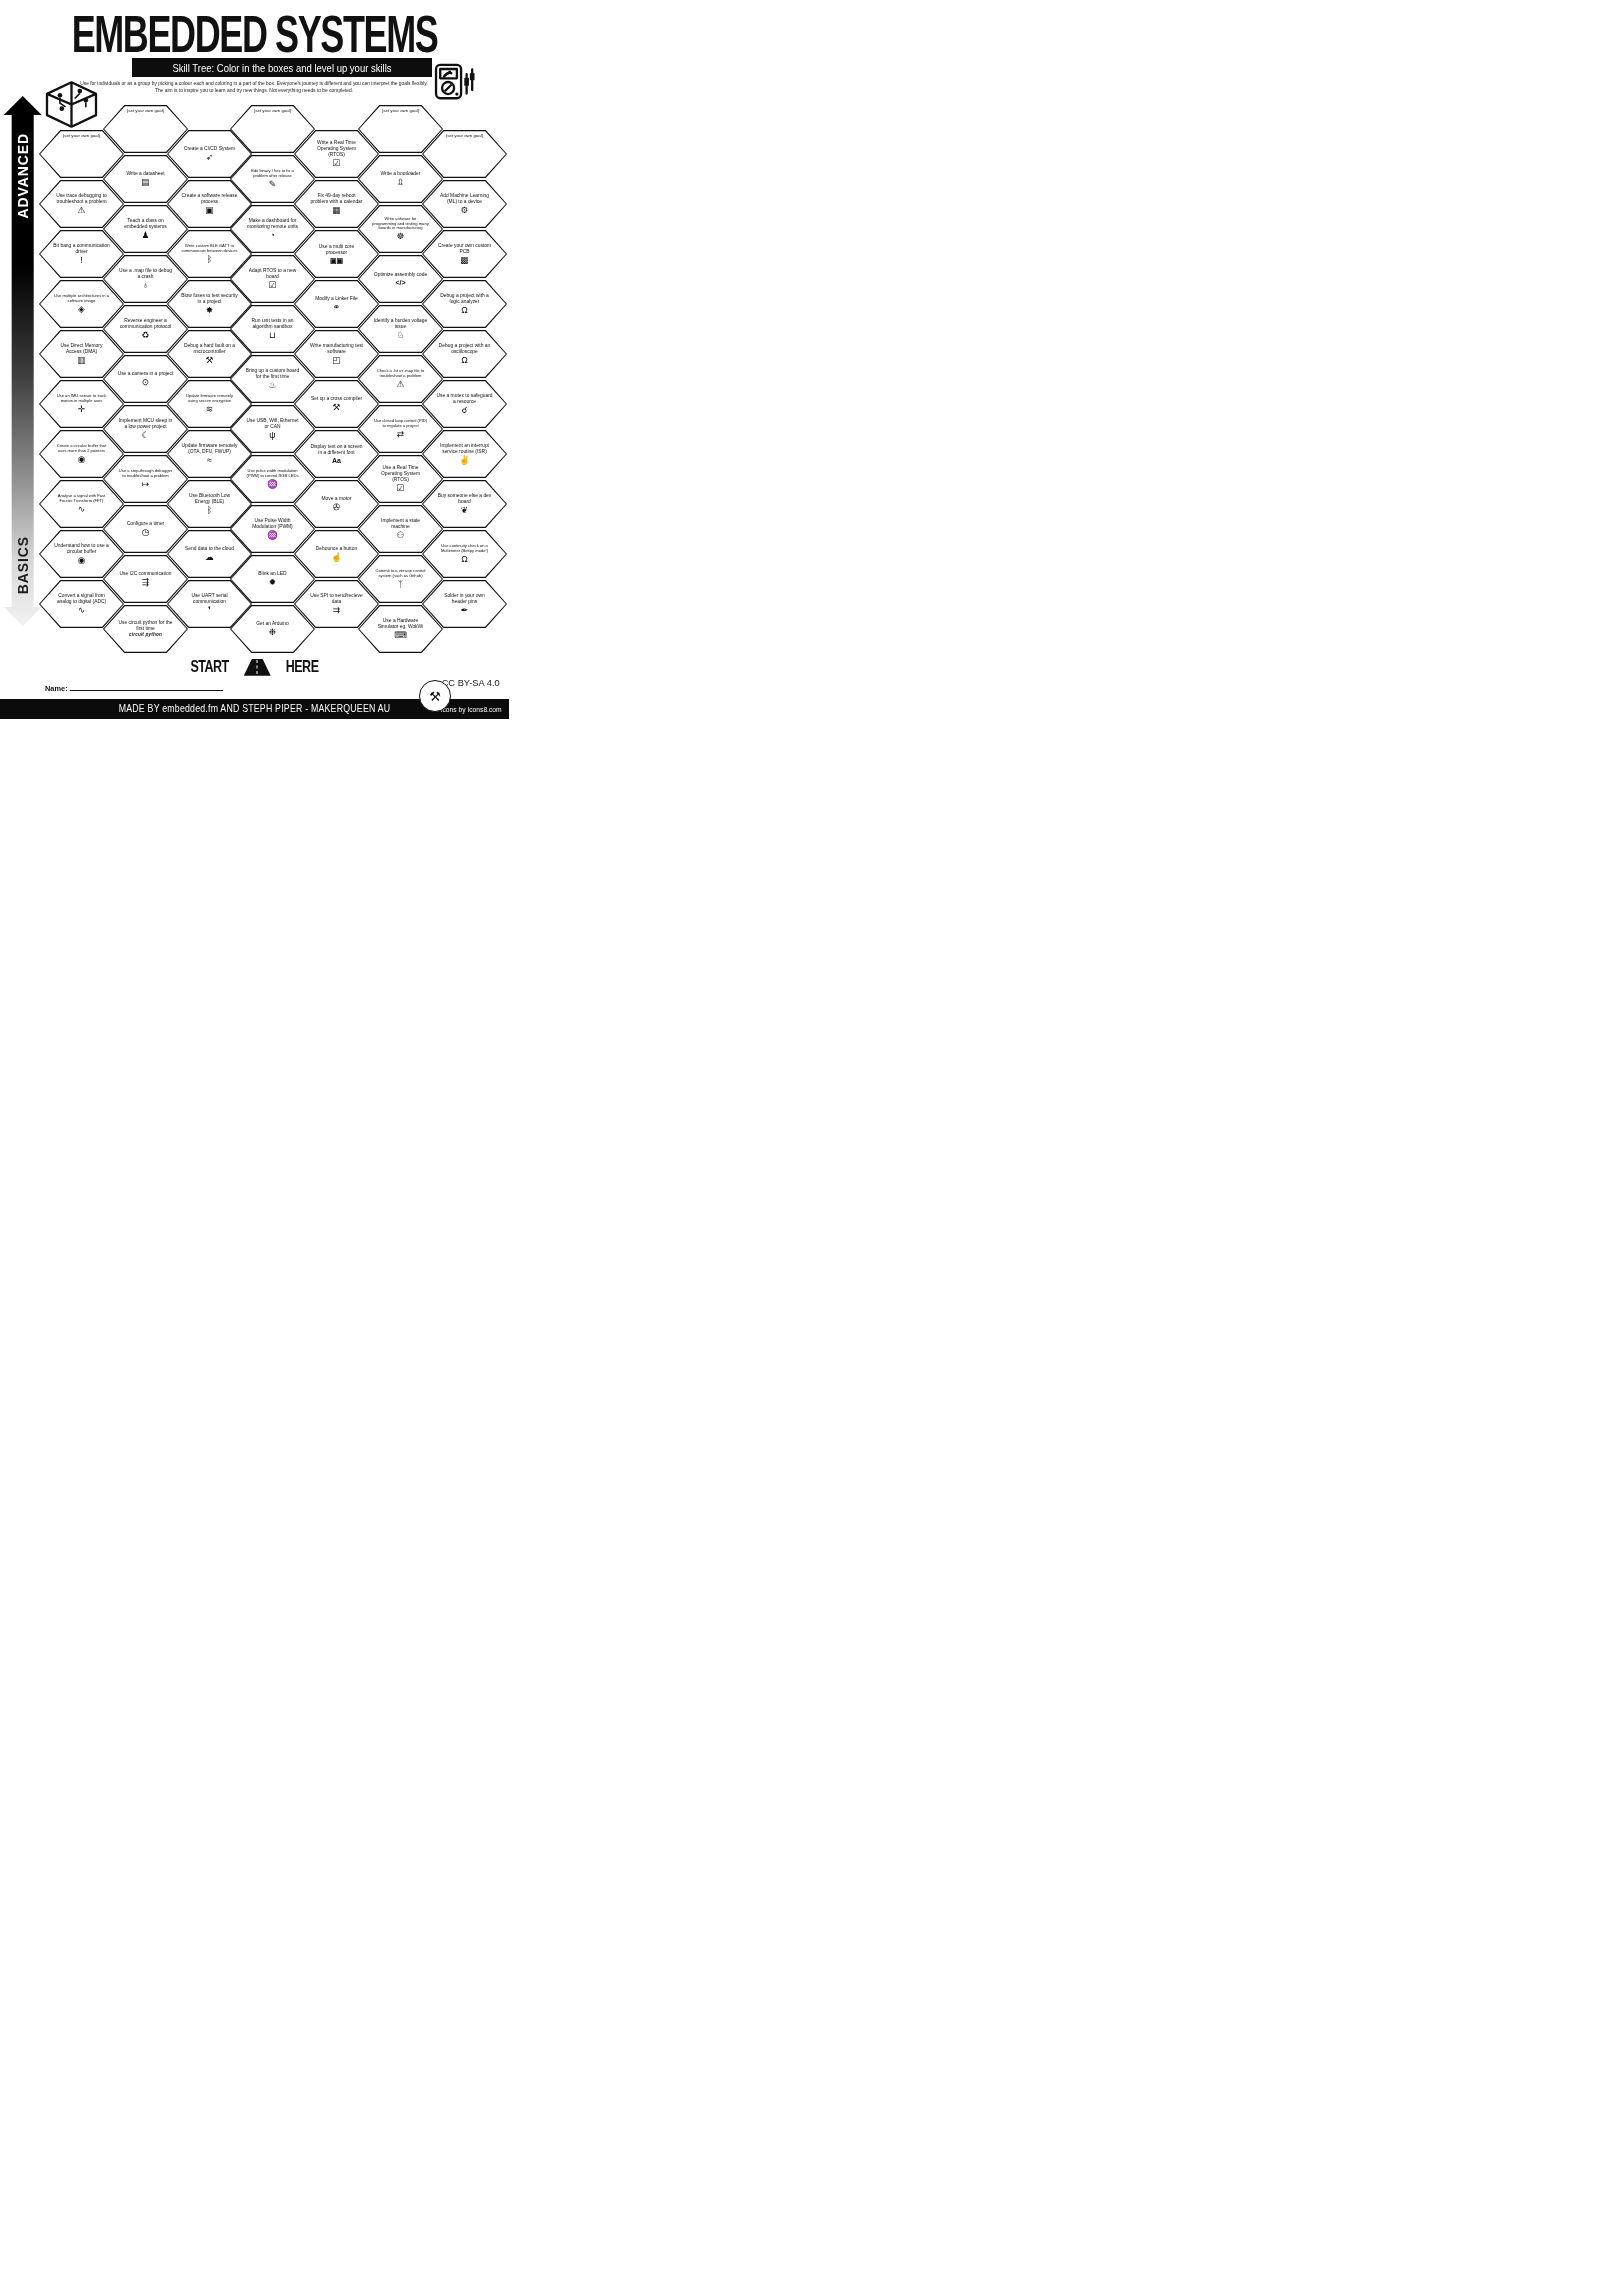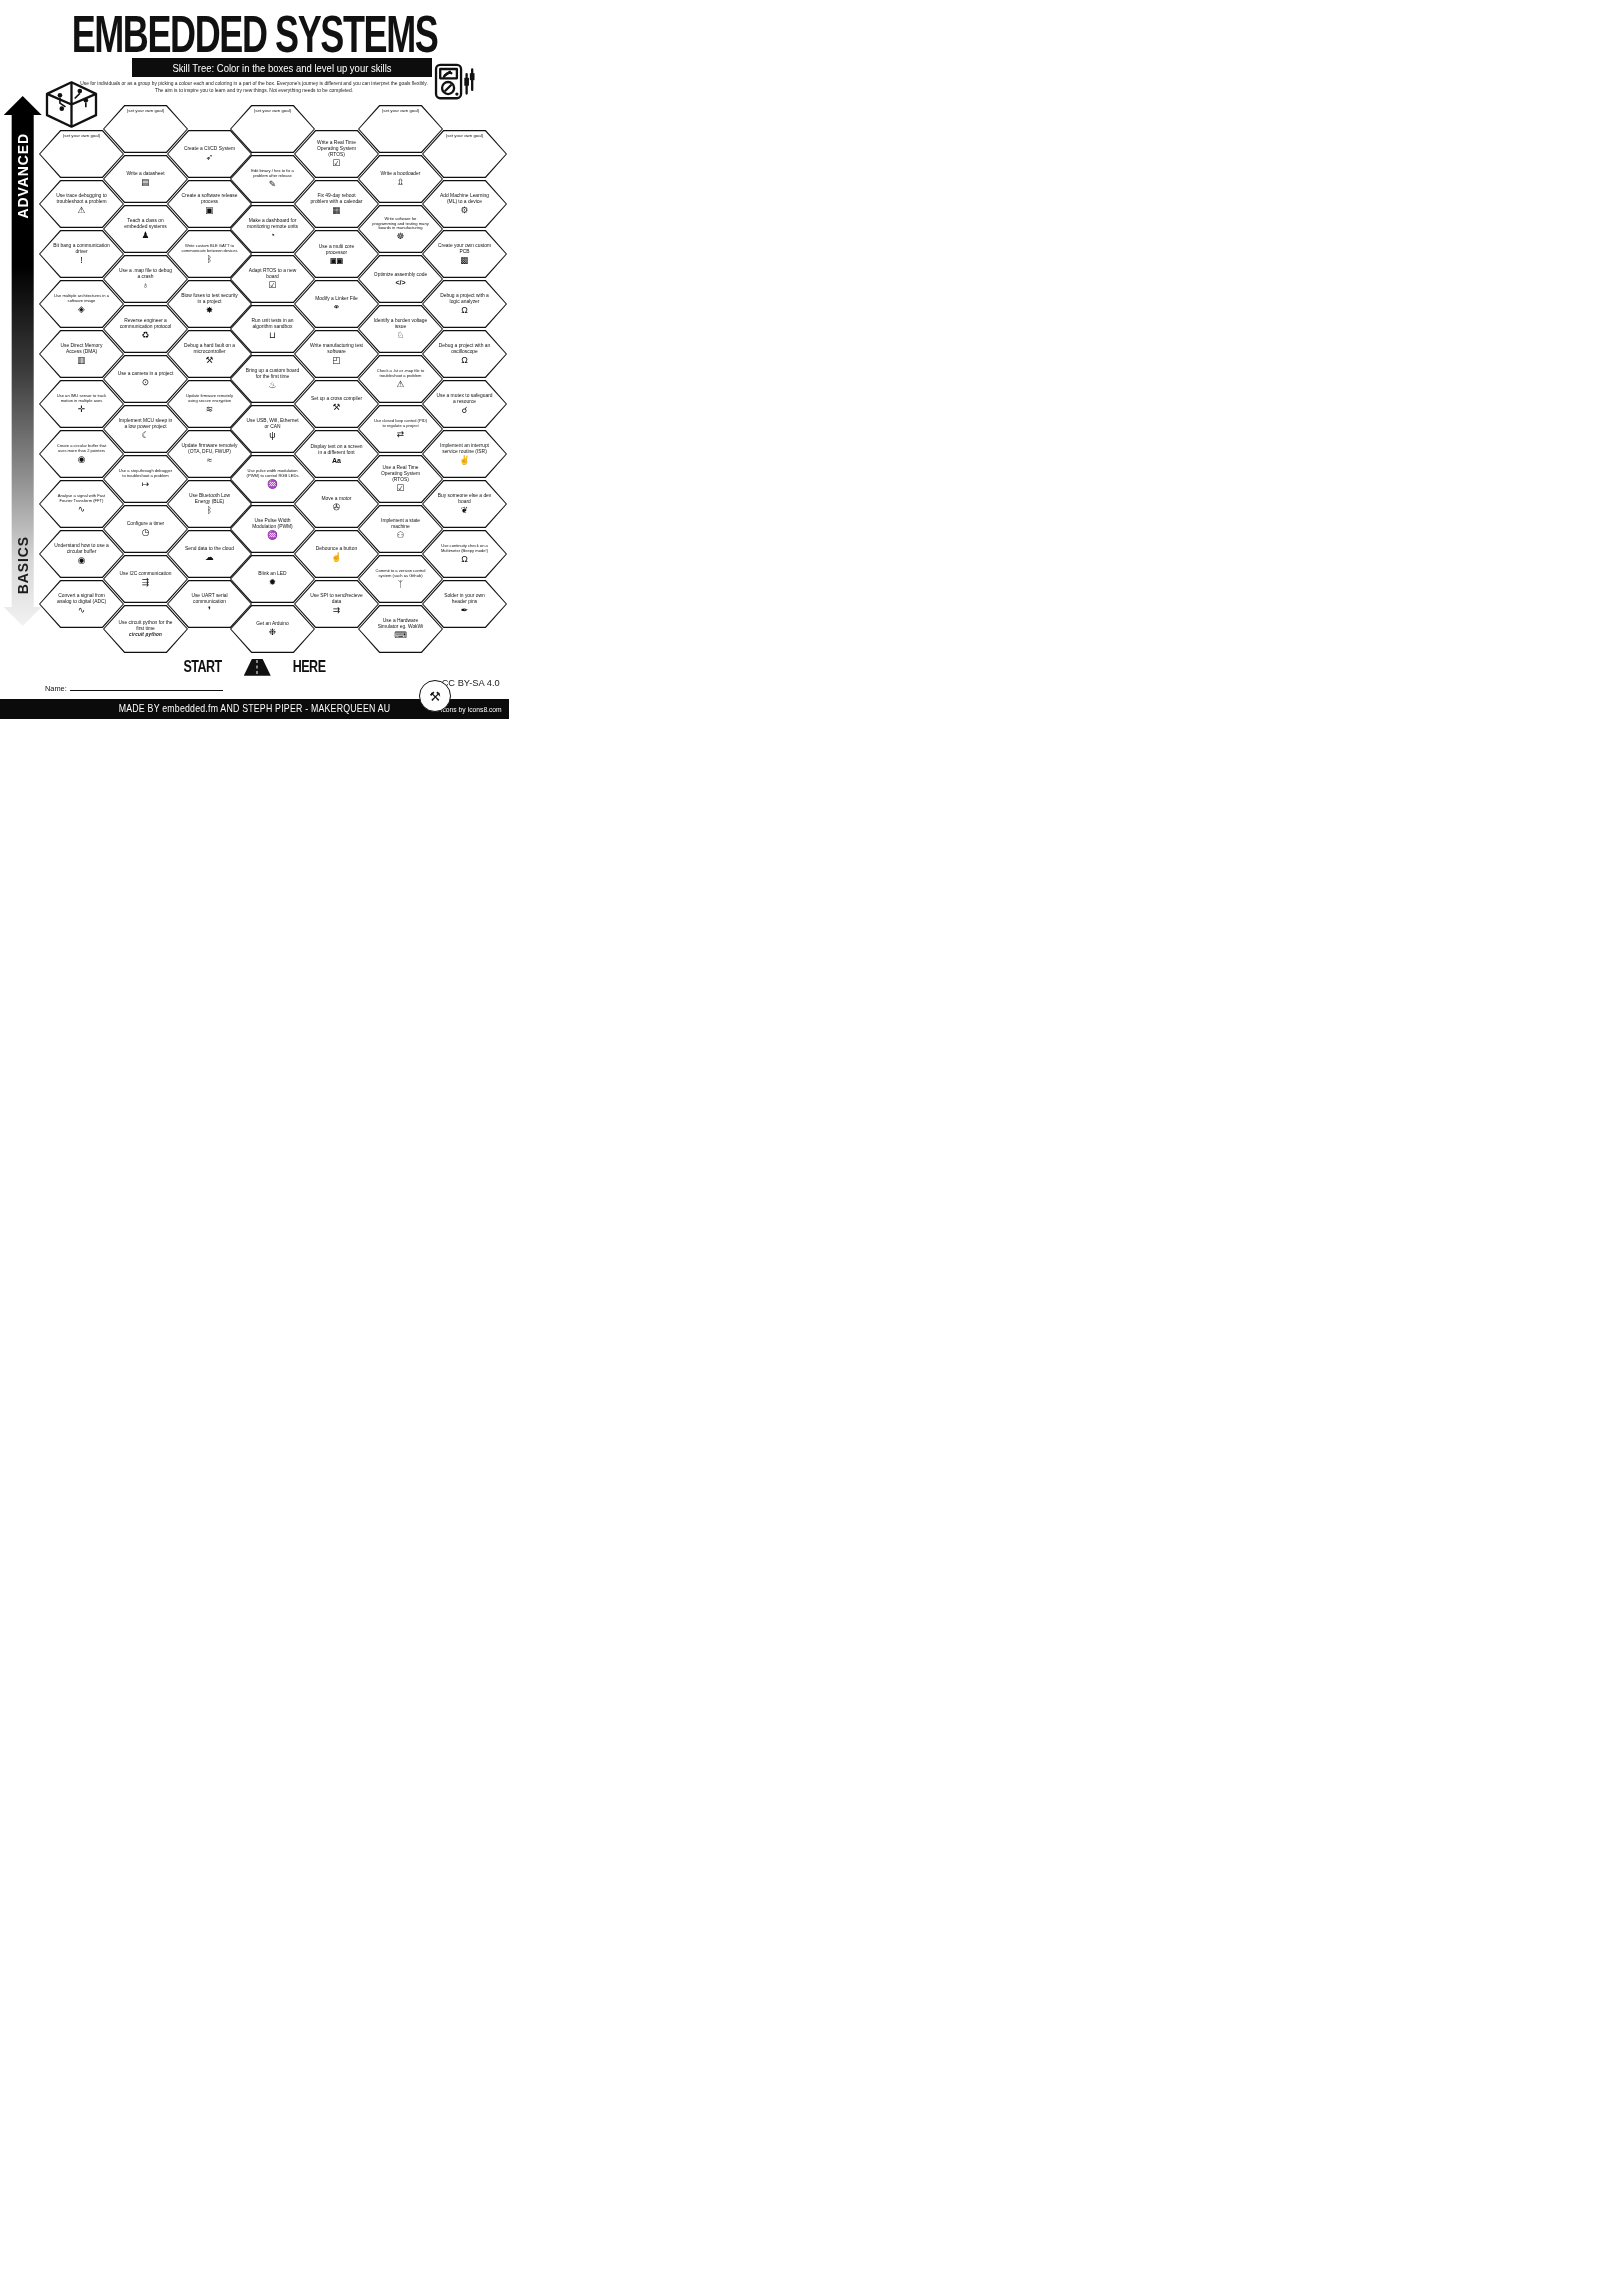--- a/index.html
+++ b/index.html
@@ -36,28 +36,28 @@
          justify-content:center; text-align:center; padding:1.9px 14px; gap:0.9px; }
   .hex-label { font-size:4.9px; line-height:1.18; color:#101010; }
   .hex-label.sm { font-size:4.1px; }
   .hex-icon { font-size:8.8px; line-height:1.05; color:#101010; }
   .hex-icon.icon-text { font-size:7px; font-weight:700; }
   .hex-icon.icon-logo { font-size:4.6px; font-weight:700; font-style:italic; letter-spacing:0.2px; }
   .hex.goal .hex-c { justify-content:flex-start; padding-top:3.2px; }
   .hex.goal .hex-label { font-size:4.4px; }
 
   .start-here { position:absolute; left:0; right:0; top:659px; display:flex;
-         align-items:center; justify-content:center; gap:22px; }
+         align-items:center; justify-content:center; gap:15px; }
   .start-here .word { font-size:12.5px; font-weight:900; letter-spacing:-0.5px; transform:scaleY(1.25); }
   .road { position:relative; width:27px; height:16.7px; background:#101010;
           clip-path:polygon(30% 0,70% 0,100% 100%,0 100%); }
   .road:after { content:""; position:absolute; left:50%; top:8%; height:84%;
           border-left:1.4px dashed #fff; transform:translateX(-50%); }
 
-  .name-row { position:absolute; left:45px; top:684px; font-size:7.4px; }
+  .name-row { position:absolute; left:45px; top:684px; font-size:7.4px;font-weight:bold; }
   .name-line { display:inline-block; width:153px; height:6px; border-bottom:0.9px solid #111; margin-left:2.8px; }
 
   .license { position:absolute; right:9.3px; top:678px; font-size:9.3px; color:#1a1a1a; }
   .mq-logo { position:absolute; left:419px; top:680px; width:32px; height:32px; background:#fff;
           border:1.2px solid #111; border-radius:50%; z-index:5; display:flex; align-items:center;
           justify-content:center; font-size:13px; }
   .footer-bar { position:absolute; left:0; top:699px; width:509px; height:20.4px; background:#0b0b0b;
           display:flex; align-items:center; justify-content:center; }
   .footer-bar .credit { color:#fff; font-size:8.8px; letter-spacing:0.2px; transform:scaleY(1.15); white-space:nowrap; }
   .footer-bar .icons8 { position:absolute; right:7.4px; color:#fff; font-size:6.7px; }

